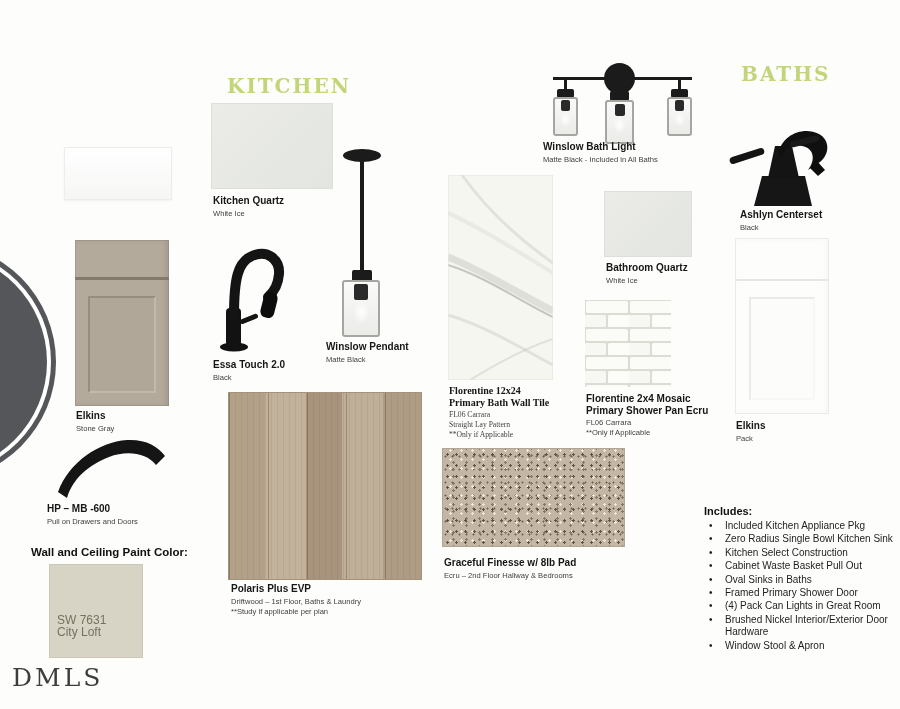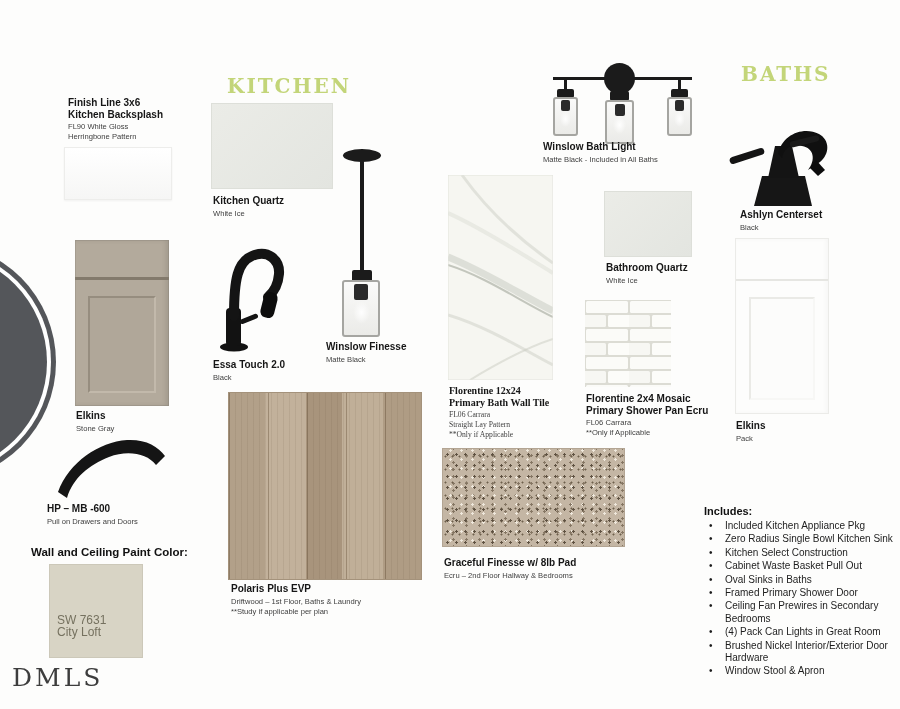--- a/index.html
+++ b/index.html
@@ -102,42 +102,36 @@
 </head>
 <body>
 
 <div class="board">
 
   <div class="logo-circle"></div>
 
   <div class="abs section-title" style="left:227px; top:74px;">KITCHEN</div>
   <div class="abs section-title" style="left:741px; top:62px;">BATHS</div>
 
-  <div class="abs" style="left:68px; top:97px; width:140px;">
-    <div class="lbl-bold">Finish Line 3x6</div>
-    <div class="lbl-bold">Kitchen Backsplash</div>
-    <div class="lbl-sub">FL90 White Gloss</div>
-    <div class="lbl-sub2">Herringbone Pattern</div>
-  </div>
   <div class="swatch backsplash-swatch" style="left:64px; top:147px; width:108px; height:53px;"></div>
 
   <div class="swatch quartz" style="left:211px; top:103px; width:122px; height:86px;"></div>
   <div class="abs" style="left:213px; top:195px;">
     <div class="lbl-bold">Kitchen Quartz</div>
     <div class="lbl-sub">White Ice</div>
   </div>
 
   <div class="abs" style="left:326px; top:140px; width:70px; height:200px;">
     <div class="metal round" style="left:17px; top:9px; width:38px; height:13px;"></div>
     <div class="metal" style="left:34px; top:18px; width:4px; height:116px;"></div>
     <div class="metal cap" style="left:26px; top:130px; width:20px; height:12px;"></div>
     <div class="glass" style="left:16px; top:140px; width:38px; height:57px;"></div>
   </div>
   <div class="abs" style="left:326px; top:341px;">
-    <div class="lbl-bold">Winslow Finesse</div>
+    <div class="lbl-bold">Winslow Pendant</div>
     <div class="lbl-sub">Matte Black</div>
   </div>
 
   <div class="abs" style="left:545px; top:62px; width:155px; height:80px;">
     <div class="metal" style="left:8px; top:15px; width:139px; height:3px;"></div>
     <div class="metal round" style="left:59px; top:1px; width:31px; height:31px;"></div>
     <div class="metal" style="left:19px; top:17px; width:3px; height:11px;"></div>
     <div class="metal" style="left:133px; top:17px; width:3px; height:11px;"></div>
     <div class="metal cap" style="left:12px; top:27px; width:17px; height:9px;"></div>
     <div class="metal cap" style="left:65px; top:29px; width:19px; height:10px;"></div>
@@ -267,21 +261,20 @@
 
   <div class="abs" style="left:704px; top:505px; width:196px;">
     <div class="includes-heading">Includes:</div>
     <ul class="includes">
         <li>Included Kitchen Appliance Pkg</li>
         <li>Zero Radius Single Bowl Kitchen Sink</li>
         <li>Kitchen Select Construction</li>
         <li>Cabinet Waste Basket Pull Out</li>
         <li>Oval Sinks in Baths</li>
         <li>Framed Primary Shower Door</li>
-        <li>Ceiling Fan Prewires in Secondary Bedrooms</li>
         <li>(4) Pack Can Lights in Great Room</li>
         <li>Brushed Nickel Interior/Exterior Door Hardware</li>
         <li>Window Stool &amp; Apron</li>
       </ul>
   </div>
 
   <div class="abs brand" style="left:12px; top:663px;">DMLS</div>
 
 </div>
 

